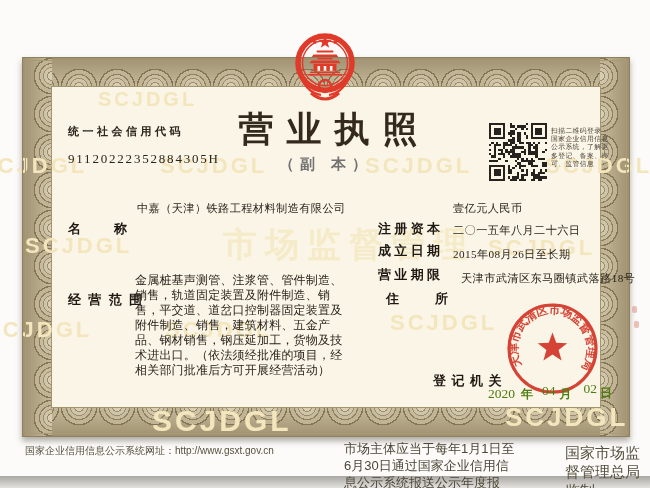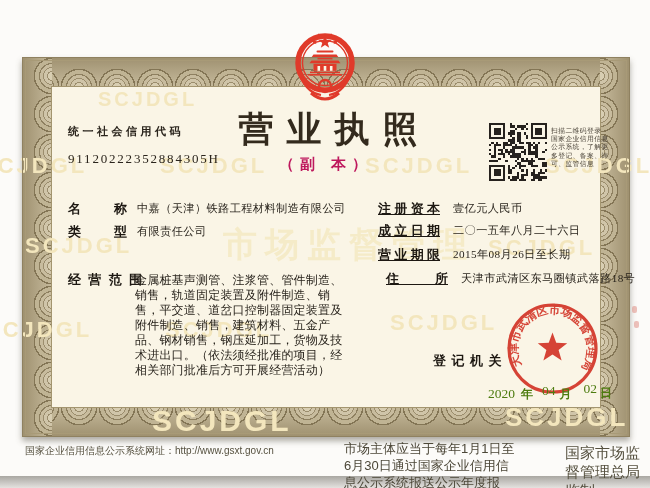--- a/index.html
+++ b/index.html
@@ -43,27 +43,27 @@
   .wm{position:absolute; z-index:3; color:#f3e6bd; font-weight:bold; letter-spacing:3px;
       font-family:"Liberation Sans",sans-serif; white-space:nowrap; pointer-events:none;}
   .wm-cn{color:#f5ebc8; font-weight:bold;}
 
   
   .abs{position:absolute; z-index:5;}
   .credit-label{font-size:11px; font-weight:bold; letter-spacing:3.5px; color:#2a241c;}
   .credit-code{font-family:"Liberation Serif",serif; font-size:13px; letter-spacing:1.8px; color:#2a241c;}
   .title{left:24px; top:106px; width:608px; text-align:center;}
   .title span{font-size:35px; font-weight:bold; letter-spacing:13px; padding-left:13px; color:#332a1d;}
-  .subtitle{left:22px; top:155px; width:608px; text-align:center; font-size:15px; letter-spacing:6px; color:#be185d; font-weight:bold;}
+  .subtitle{left:22px; top:155px; width:608px; text-align:center; font-size:15px; letter-spacing:6px; color:#737373; font-weight:bold;}
   .qr-caption{font-size:6.8px; line-height:8.2px; color:#4a4338; letter-spacing:.4px; font-family:"Liberation Serif",serif;}
 
   .frow{position:absolute; z-index:5; white-space:nowrap;}
   .flabel{display:inline-block; font-size:13px; font-weight:bold; color:#1d1812;
-          text-align:justify; text-align-last:justify; vertical-align:top;}
-  .w59{width:59px;} .w74{width:74px;} .w62{width:62px;text-decoration:underline;} .w68{width:68px; letter-spacing:0;}
+          text-align:justify; text-align-last:justify; vertical-align:top;margin-top:20px;}
+  .w59{width:59px;} .w74{width:74px;} .w62{width:62px;} .w68{width:68px; letter-spacing:0;}
   .fvalue{display:inline-block; font-family:"Liberation Serif",serif; font-size:11.2px; color:#241f18;
           letter-spacing:.4px; vertical-align:top; position:relative; top:1px;}
   .ml10{margin-left:10px;} .ml9{margin-left:9px;} .ml5{margin-left:13px;}
   .scope{white-space:normal; width:218px; font-size:12px; line-height:15px; letter-spacing:.2px; margin-left:-7px; top:2px;}
 
   .date-row{left:488px; top:386px; z-index:6; font-size:12px; color:#4d7c0f; white-space:nowrap;}
   .date-num{font-family:"Liberation Serif",serif; font-size:13.5px; display:inline-block;}
   .date-unit{display:inline-block; font-weight:bold; font-size:12px;}
   .seal{left:506px; top:302px; width:93px; height:93px; z-index:6; opacity:.93; mix-blend-mode:multiply;}
 
@@ -352,23 +352,20 @@
     <div>扫描二维码登录</div>
     <div>国家企业信用信息</div>
     <div>公示系统，了解更</div>
     <div>多登记、备案、许</div>
     <div>可、监管信息</div>
   </div>
 
   <div class="frow" style="left:68px; top:200px;">
     <span class="flabel w59">名称</span><span class="fvalue ml10">中嘉（天津）铁路工程材料制造有限公司</span>
   </div>
-  <div class="frow" style="left:68px; top:223px;">
-    <span class="flabel w59">类型</span><span class="fvalue ml10">有限责任公司</span>
-  </div>
   <div class="frow" style="left:68px; top:271px;">
     <span class="flabel w74">经营范围</span><span class="fvalue scope">金属桩基声测管、注浆管、管件制造、销售，轨道固定装置及附件制造、销售，平交道、道岔口控制器固定装置及附件制造、销售，建筑材料、五金产品、钢材销售，钢压延加工，货物及技术进出口。（依法须经批准的项目，经相关部门批准后方可开展经营活动）</span>
   </div>
 
   <div class="frow" style="left:378px; top:200px;">
     <span class="flabel w62">注册资本</span><span class="fvalue ml5">壹亿元人民币</span>
   </div>
   <div class="frow" style="left:378px; top:222px;">
     <span class="flabel w62">成立日期</span><span class="fvalue ml5">二〇一五年八月二十六日</span>
   </div>

